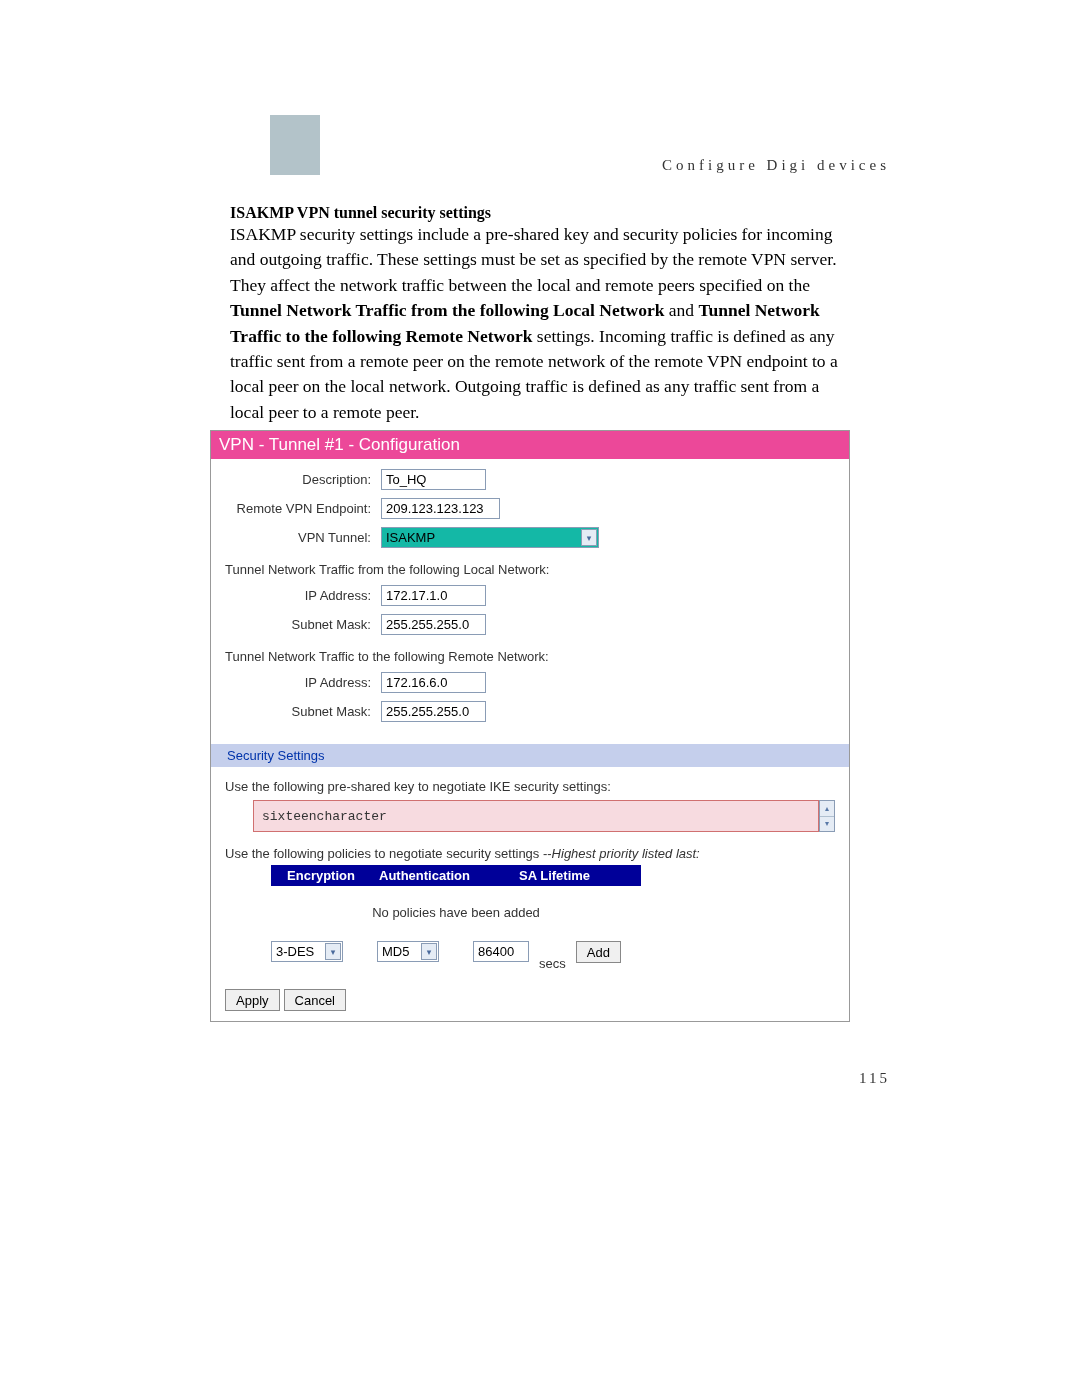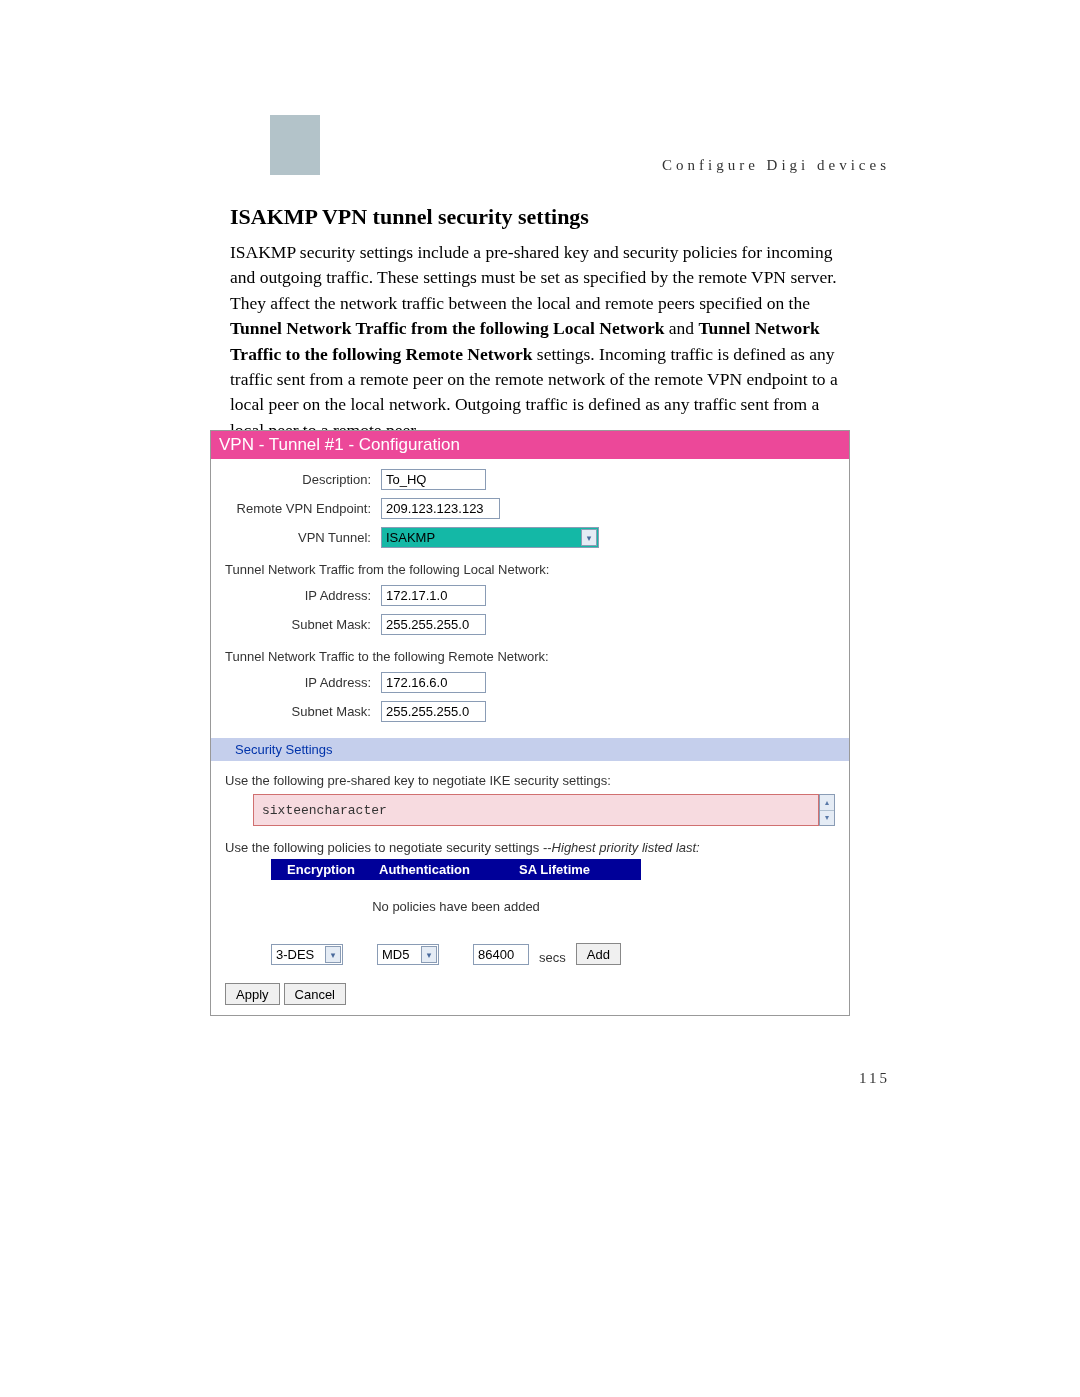--- a/index.html
+++ b/index.html
@@ -33,23 +33,22 @@
     }
     .content-area {
       position: absolute;
       left: 230px;
       top: 204px;
       width: 620px;
       font-family: 'Times New Roman', serif;
     }
     .section-title {
       font-weight: bold;
-      font-size: 22px;
+      font-size: 16px;
       color: #000;
-      margin-bottom: 10px;
     }
     .body-text {
       font-size: 17.5px;
       line-height: 1.45;
       color: #000;
     }
     .body-text b {
       font-weight: bold;
     }
     .config-panel {
@@ -124,23 +123,23 @@
       margin-right: -3px;
     }
     .section-label {
       font-size: 13px;
       color: #333;
       margin: 14px 0 8px 0;
     }
     .security-header {
       background: #c5cfec;
       color: #0033aa;
-      padding: 4px 24px;
-      font-size: 13px;
-      margin: 16px -14px 12px -14px;
+      padding: 4px 16px;
+      font-size: 13px;
+      margin: 22px -14px 12px -14px;
     }
     .psk-row {
       display: flex;
       margin: 6px 0 14px 28px;
     }
     .psk-input {
       flex: 1;
       border: 1px solid #d07070;
       background: #f7dbe0;
       padding: 5px 8px;
@@ -194,21 +193,21 @@
     .ph-auth { width: 140px; text-align: left; }
     .ph-sa { width: 130px; text-align: left; }
     .policy-empty {
       text-align: center;
       padding: 19px 0;
       font-size: 13px;
       color: #333;
     }
     .policy-form-row {
       display: flex;
-      align-items: flex-end;
+      align-items: flex-start;
       gap: 4px;
       margin-left: 46px;
       margin-top: 2px;
     }
     .policy-select {
       border: 1px solid #8a9cb5;
       background: #fff;
       padding: 1px 4px;
       font-size: 13px;
       height: 21px;

